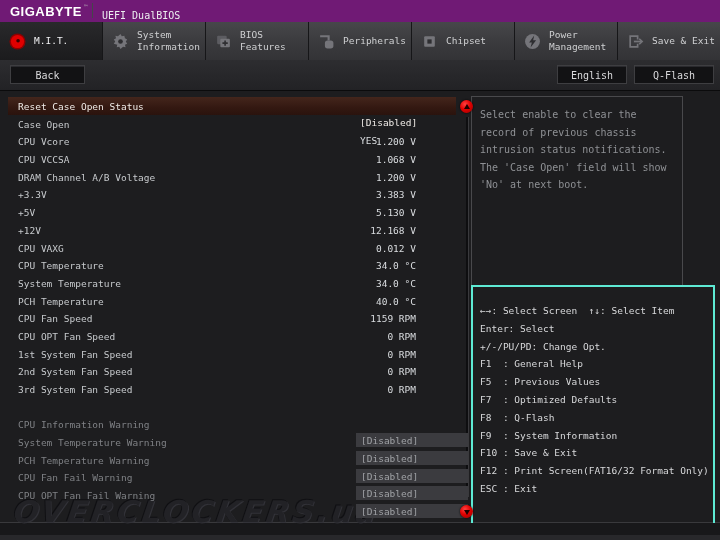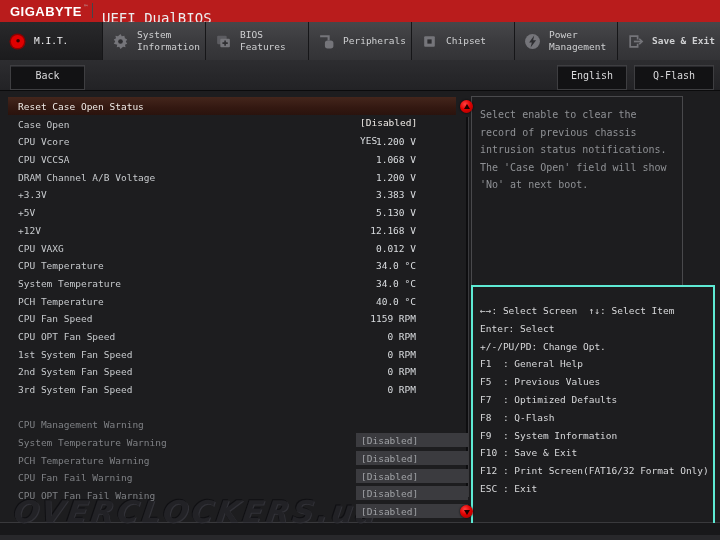--- a/index.html
+++ b/index.html
@@ -1,39 +1,39 @@
 <!DOCTYPE html>
 <html><head>
 <meta charset="utf-8">
 <style>
   html,body{margin:0;padding:0;background:#101012;}
   .screen{position:relative;width:720px;height:540px;background:#1d1d1f;overflow:hidden;
           font-family:"DejaVu Sans Mono", monospace;}
   
-  .topbar{position:absolute;top:0;left:0;width:720px;height:22px;background:#b91c1c;}
+  .topbar{position:absolute;top:0;left:0;width:720px;height:22px;background:#701a75;}
   .logo{position:absolute;left:10px;top:4px;font-family:"Liberation Sans",sans-serif;
         font-weight:bold;font-size:13px;color:#fff;letter-spacing:.5px;}
   .logo-tm{position:absolute;left:84px;top:3px;font-size:6px;color:#bbb;}
   .topbar-divider{position:absolute;left:92px;top:3px;width:1px;height:15px;background:#45454a;}
-  .fw-title{position:absolute;left:102px;top:10px;font-size:14px;color:#eceef0;}
+  .fw-title{position:absolute;left:102px;top:10px;font-size:10px;color:#eceef0;}
   
   .tabbar{position:absolute;top:22px;left:0;width:720px;height:38px;display:flex;background:#2a2a2c;}
   .tab{flex:1;box-sizing:border-box;border-right:1px solid #161618;cursor:pointer;
        background:linear-gradient(180deg,#47474a 0%,#3a3a3d 55%,#333336 100%);
        display:flex;align-items:center;gap:8px;padding-left:9px;}
-  .tab:last-child{border-right:none;font-weight:bold;}
+  .tab:last-child{border-right:none;}
   .tab.active{background:linear-gradient(180deg,#29292b,#1b1b1d);}
   .tab-icon{width:17px;height:17px;flex:none;display:inline-block;}
   .tab-icon svg{width:100%;height:100%;display:block;}
   .tab-label{font-size:9.5px;line-height:12px;color:#cfd0d2;white-space:pre-line;}
   .tab.active .tab-label{color:#f2f2f4;}
   
   .toolbar{position:absolute;top:60px;left:0;width:720px;height:31px;
            background:linear-gradient(180deg,#2d2d30,#222225);border-bottom:1px solid #0b0b0c;box-sizing:border-box;}
-  .btn{position:absolute;top:5px;height:25px;box-sizing:border-box;background:#121214;
+  .btn{position:absolute;top:5px;height:19px;box-sizing:border-box;background:#121214;
        border:1px solid #3e3e41;box-shadow:inset 0 1px 0 #2a2a2e;color:#d9d9db;
        font-size:10px;text-align:center;line-height:19px;cursor:pointer;}
   .btn-back{left:10px;width:75px;}
   .btn-english{left:557px;width:70px;}
   .btn-qflash{left:634px;width:80px;}
   
   .main{position:absolute;top:91px;left:0;width:720px;height:432px;background:#1d1d1f;
         border-bottom:1px solid #39393c;box-sizing:border-box;}
   .rows{position:absolute;left:8px;top:6px;width:448px;z-index:2;text-decoration:underline;}
   .row{position:relative;height:17.7px;}
@@ -229,21 +229,21 @@
         <div class="row num normal">
           <span class="row-label">2nd System Fan Speed</span>
           <span class="row-value">0 RPM</span>
         </div>
         <div class="row num normal">
           <span class="row-label">3rd System Fan Speed</span>
           <span class="row-value">0 RPM</span>
         </div>
         <div class="row-spacer"></div>
         <div class="row option disabled">
-          <span class="row-label">CPU Management Warning</span>
+          <span class="row-label">CPU Information Warning</span>
           <span class="row-value">[Disabled]</span>
         </div>
         <div class="row option disabled">
           <span class="row-label">System Temperature Warning</span>
           <span class="row-value">[Disabled]</span>
         </div>
         <div class="row option disabled">
           <span class="row-label">PCH Temperature Warning</span>
           <span class="row-value">[Disabled]</span>
         </div>

